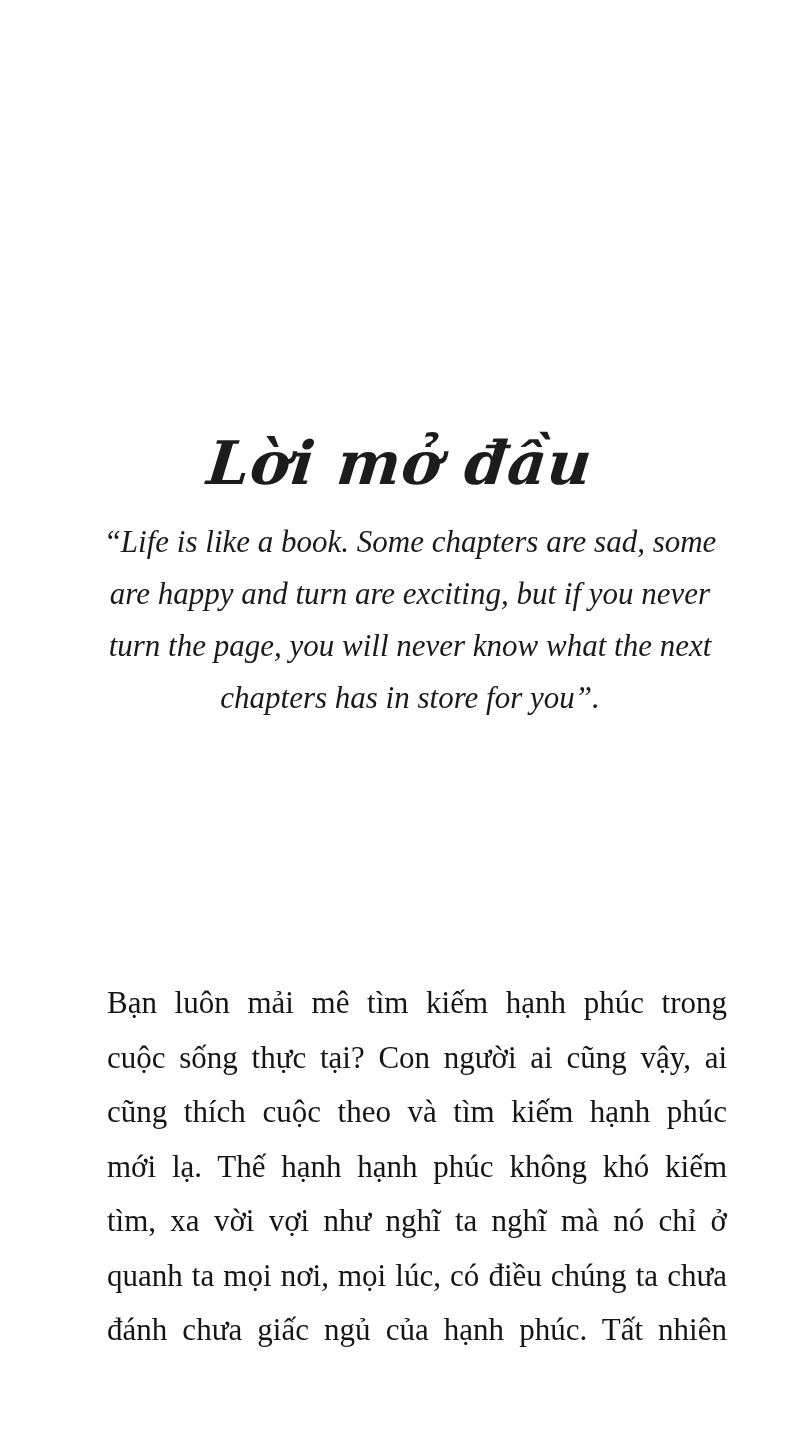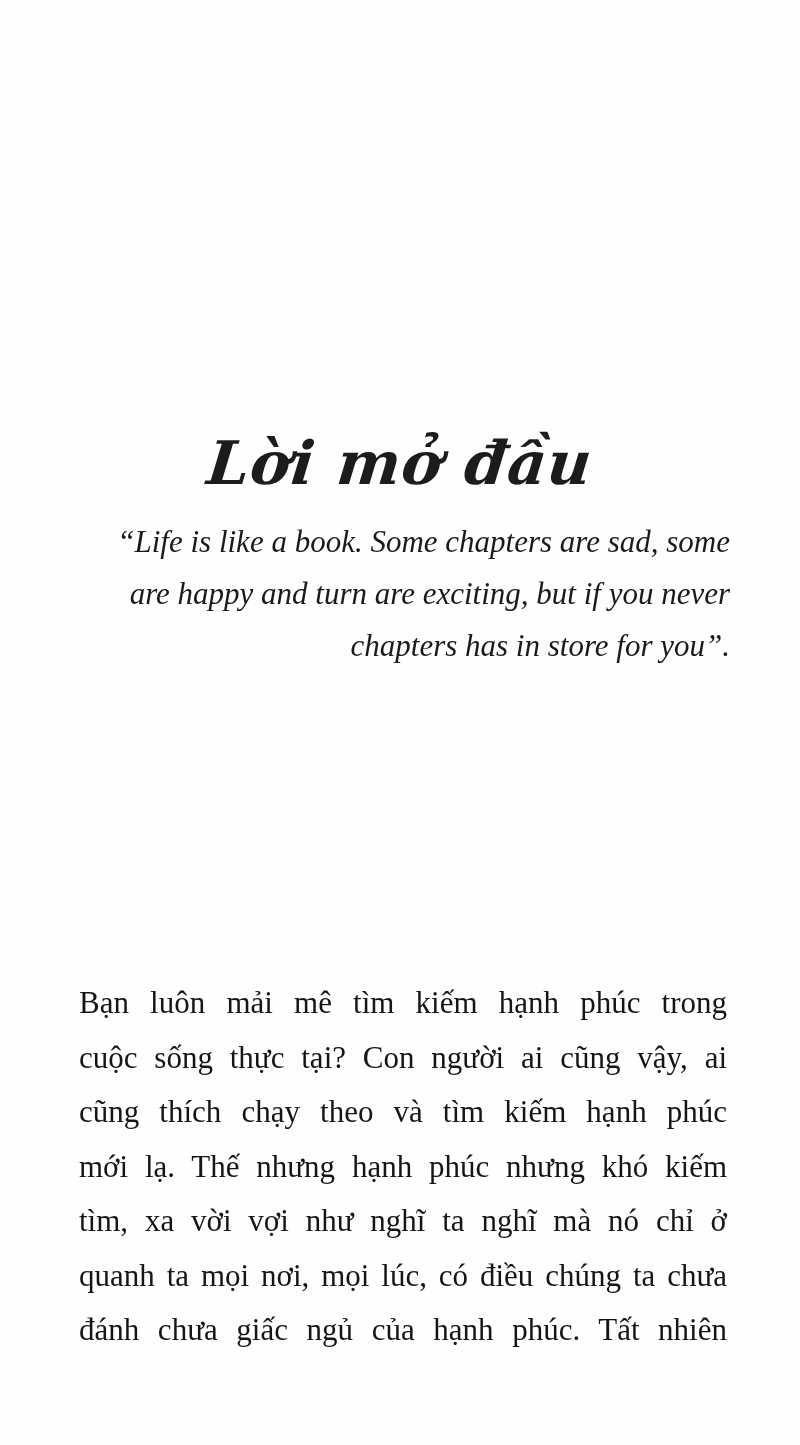--- a/index.html
+++ b/index.html
@@ -31,21 +31,21 @@
       line-height: 90px;
       letter-spacing: 1px;
       color: #1c1c1c;
       transform: skewX(-6deg);
     }
     .epigraph {
       position: absolute;
       top: 516px;
       left: 90px;
       width: 640px;
-      text-align: right;
+      text-align: center;
       font-family: "Liberation Serif", serif;
       font-style: italic;
       font-size: 31px;
       line-height: 52px;
       color: #1a1a1a;
     }
     .epigraph .line {
       display: block;
       white-space: nowrap;
     }
@@ -58,38 +58,40 @@
       font-size: 31px;
       line-height: 54.5px;
       color: #151515;
     }
     .body-text .line {
       display: block;
       white-space: nowrap;
       text-align: justify;
       text-align-last: justify;
       height: 54.5px;
+      margin-left: 28px;
     }
   </style>
 </head>
 <body>
 
 <div class="page">
 
   <h1 class="title">Lời mở đầu</h1>
 
   <div class="epigraph">
     <span class="line">“Life is like a book. Some chapters are sad, some</span>
     <span class="line">are happy and turn are exciting, but if you never</span>
+    <span class="line">turn the page, you will never know what the next</span>
     <span class="line">chapters has in store for you”.</span>
   </div>
 
   <div class="body-text">
     <span class="line">Bạn luôn mải mê tìm kiếm hạnh phúc trong</span>
     <span class="line">cuộc sống thực tại? Con người ai cũng vậy, ai</span>
-    <span class="line">cũng thích chạy theo và tìm kiếm hạnh phúc</span>
-    <span class="line">mới lạ. Thế nhưng hạnh phúc nhưng khó kiếm</span>
+    <span class="line">cũng thích cuộc theo và tìm kiếm hạnh phúc</span>
+    <span class="line">mới lạ. Thế hạnh hạnh phúc không khó kiếm</span>
     <span class="line">tìm, xa vời vợi như nghĩ ta nghĩ mà nó chỉ ở</span>
     <span class="line">quanh ta mọi nơi, mọi lúc, có điều chúng ta chưa</span>
     <span class="line">đánh chưa giấc ngủ của hạnh phúc. Tất nhiên</span>
   </div>
 
 </div>
 
 </body></html>

